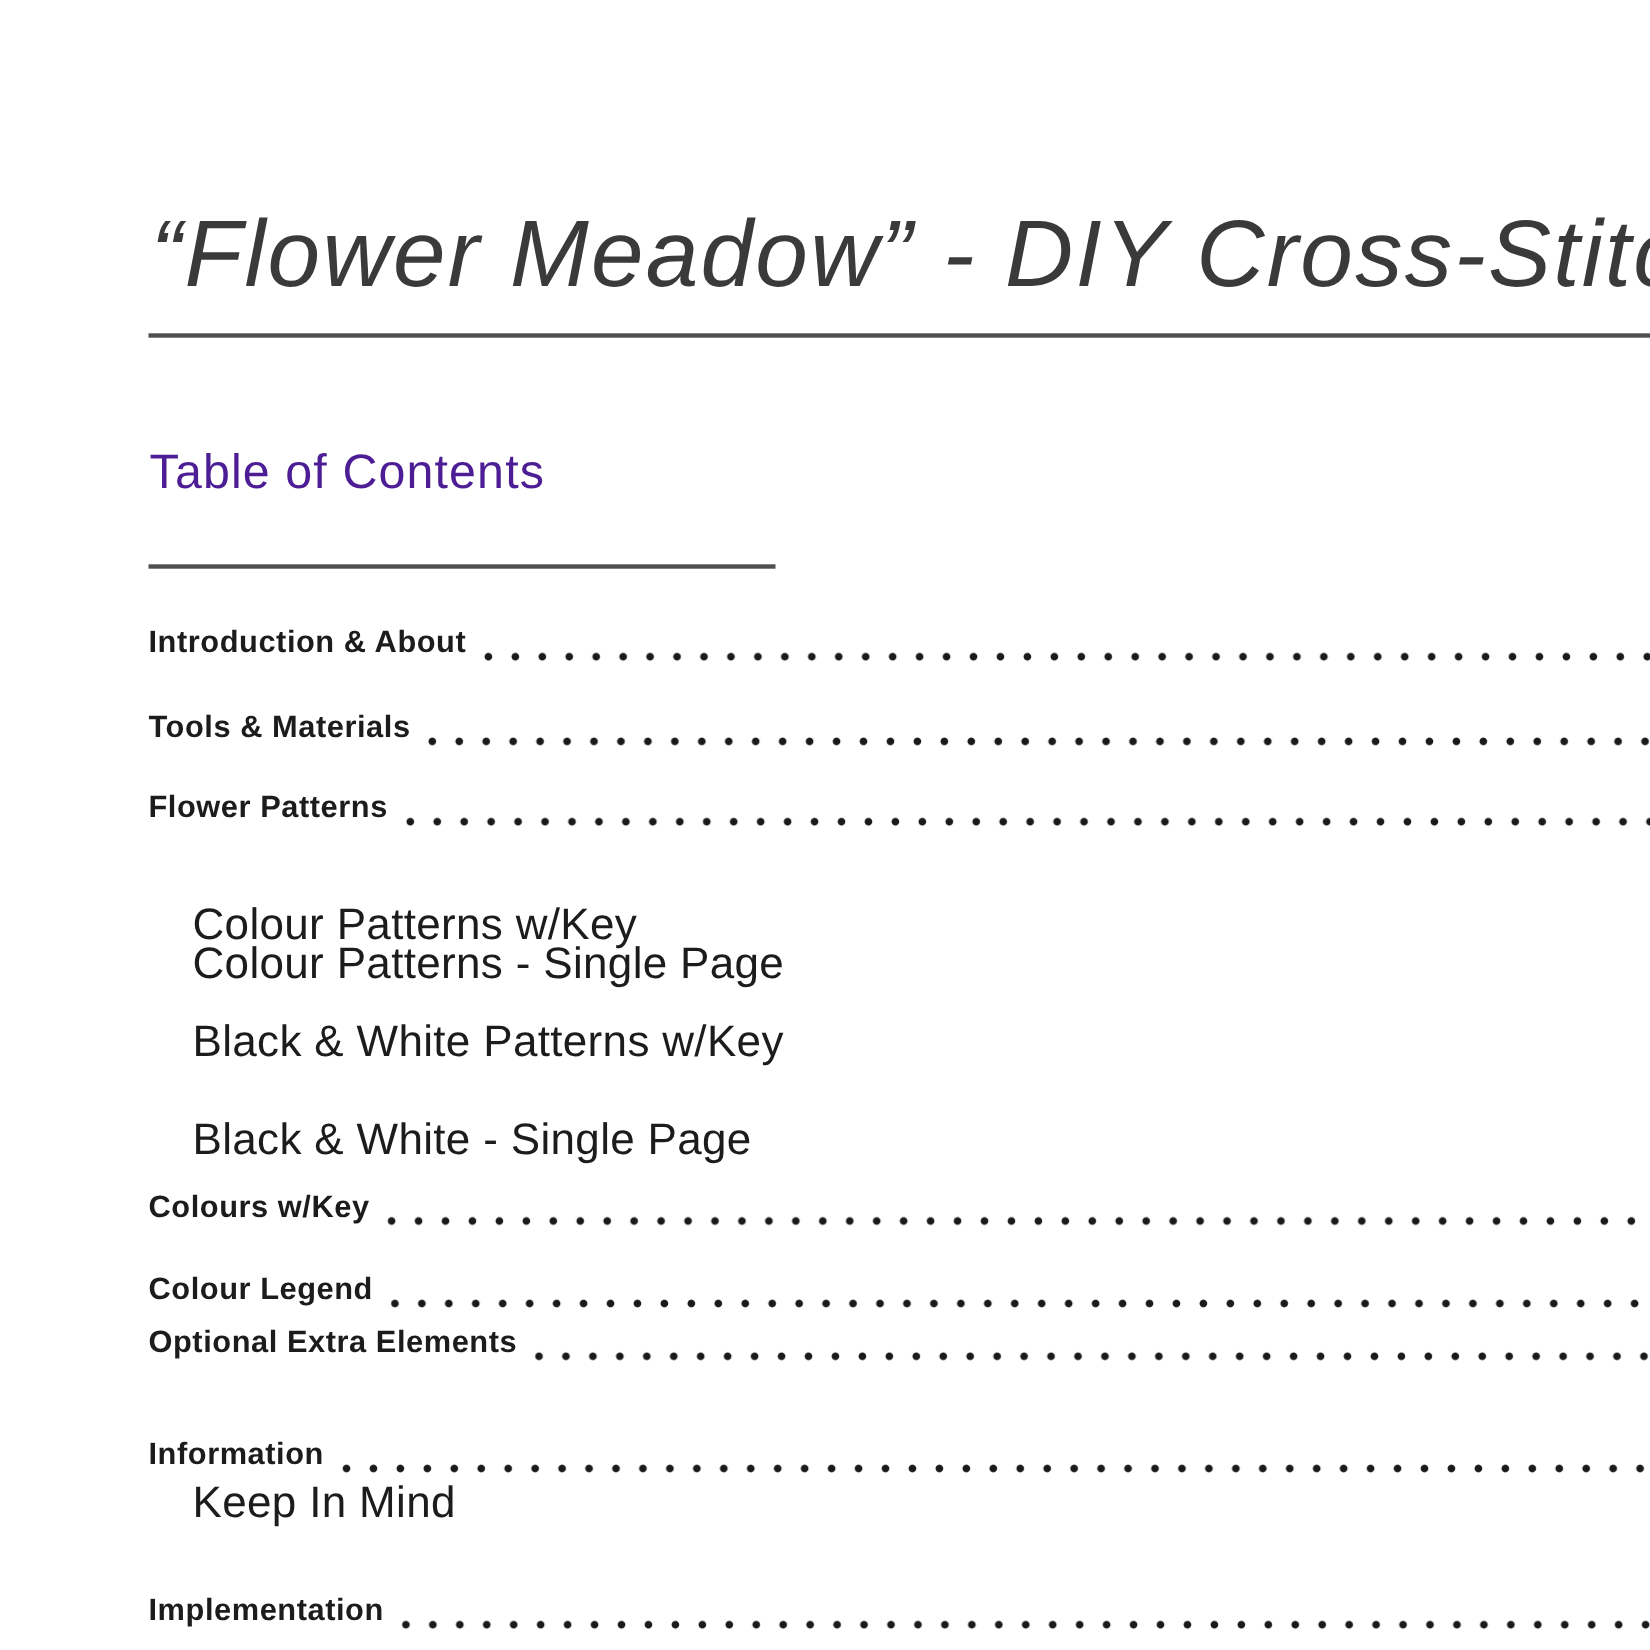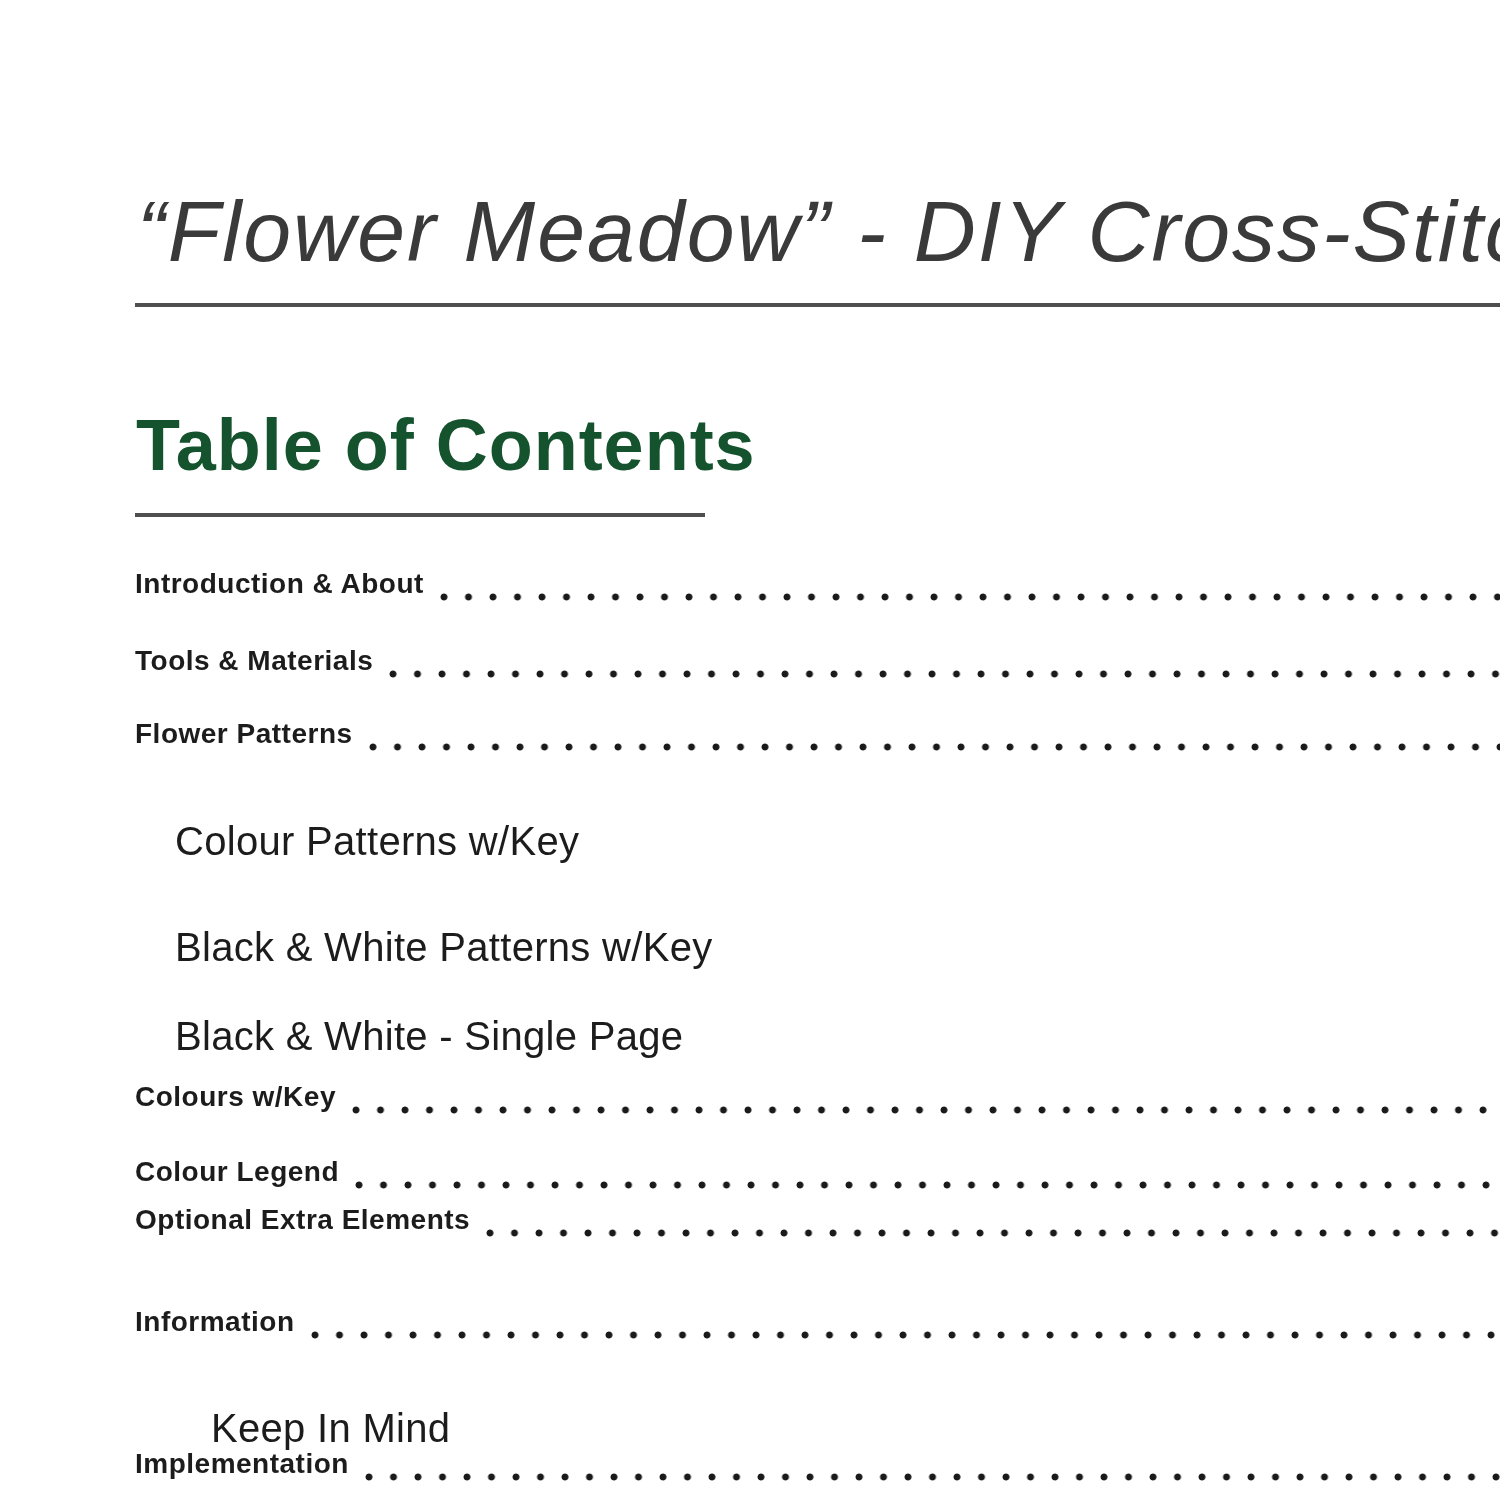--- a/index.html
+++ b/index.html
@@ -41,25 +41,25 @@
     width: 1365px;
     height: 4px;
     background: #4f4f4f;
   }
 
   
   .toc-heading {
     position: absolute;
     left: 136px;
     top: 406px;
-    font-size: 72px;
+    font-size: 44px;
     line-height: 1.1;
-    font-weight: 700;
+    font-weight: 400;
     letter-spacing: 1px;
-    color: #14532d;
+    color: #4c1d95;
     white-space: nowrap;
   }
   .toc-heading-rule {
     position: absolute;
     left: 135px;
     top: 513px;
     width: 570px;
     height: 4px;
     background: #4f4f4f;
   }
@@ -107,21 +107,21 @@
   .r1  { top: 77px;  }
   .r2  { top: 150px; }
   .r3  { top: 221px; margin-top: 36px; }
   .r4  { top: 292px; }
   .r5  { top: 363px; }
   .r6  { top: 452px; }
   .r7  { top: 513px; }
   .r8  { top: 588px; }
   .r9  { top: 636px; }
   .r10 { top: 738px; }
-  .r11 { top: 844px; margin-left: 36px; }
+  .r11 { top: 782px; }
   .r12 { top: 880px; }
 </style>
 </head>
 <body>
 
 <div class="page">
 
   <div class="doc-title">“Flower Meadow” - DIY Cross-Stitc</div>
 
   <div class="title-rule"></div>
@@ -144,20 +144,23 @@
 
     <div class="row r2">
       <span class="lbl">Flower Patterns</span>
       <span class="leader"></span>
     </div>
 
     <div class="row row--sub r3">
       <span class="lbl">Colour Patterns w/Key</span>
     </div>
 
+    <div class="row row--sub r4">
+      <span class="lbl">Colour Patterns - Single Page</span>
+    </div>
 
     <div class="row row--sub r5">
       <span class="lbl">Black &amp; White Patterns w/Key</span>
     </div>
 
     <div class="row row--sub r6">
       <span class="lbl">Black &amp; White - Single Page</span>
     </div>
 
     <div class="row r7">

